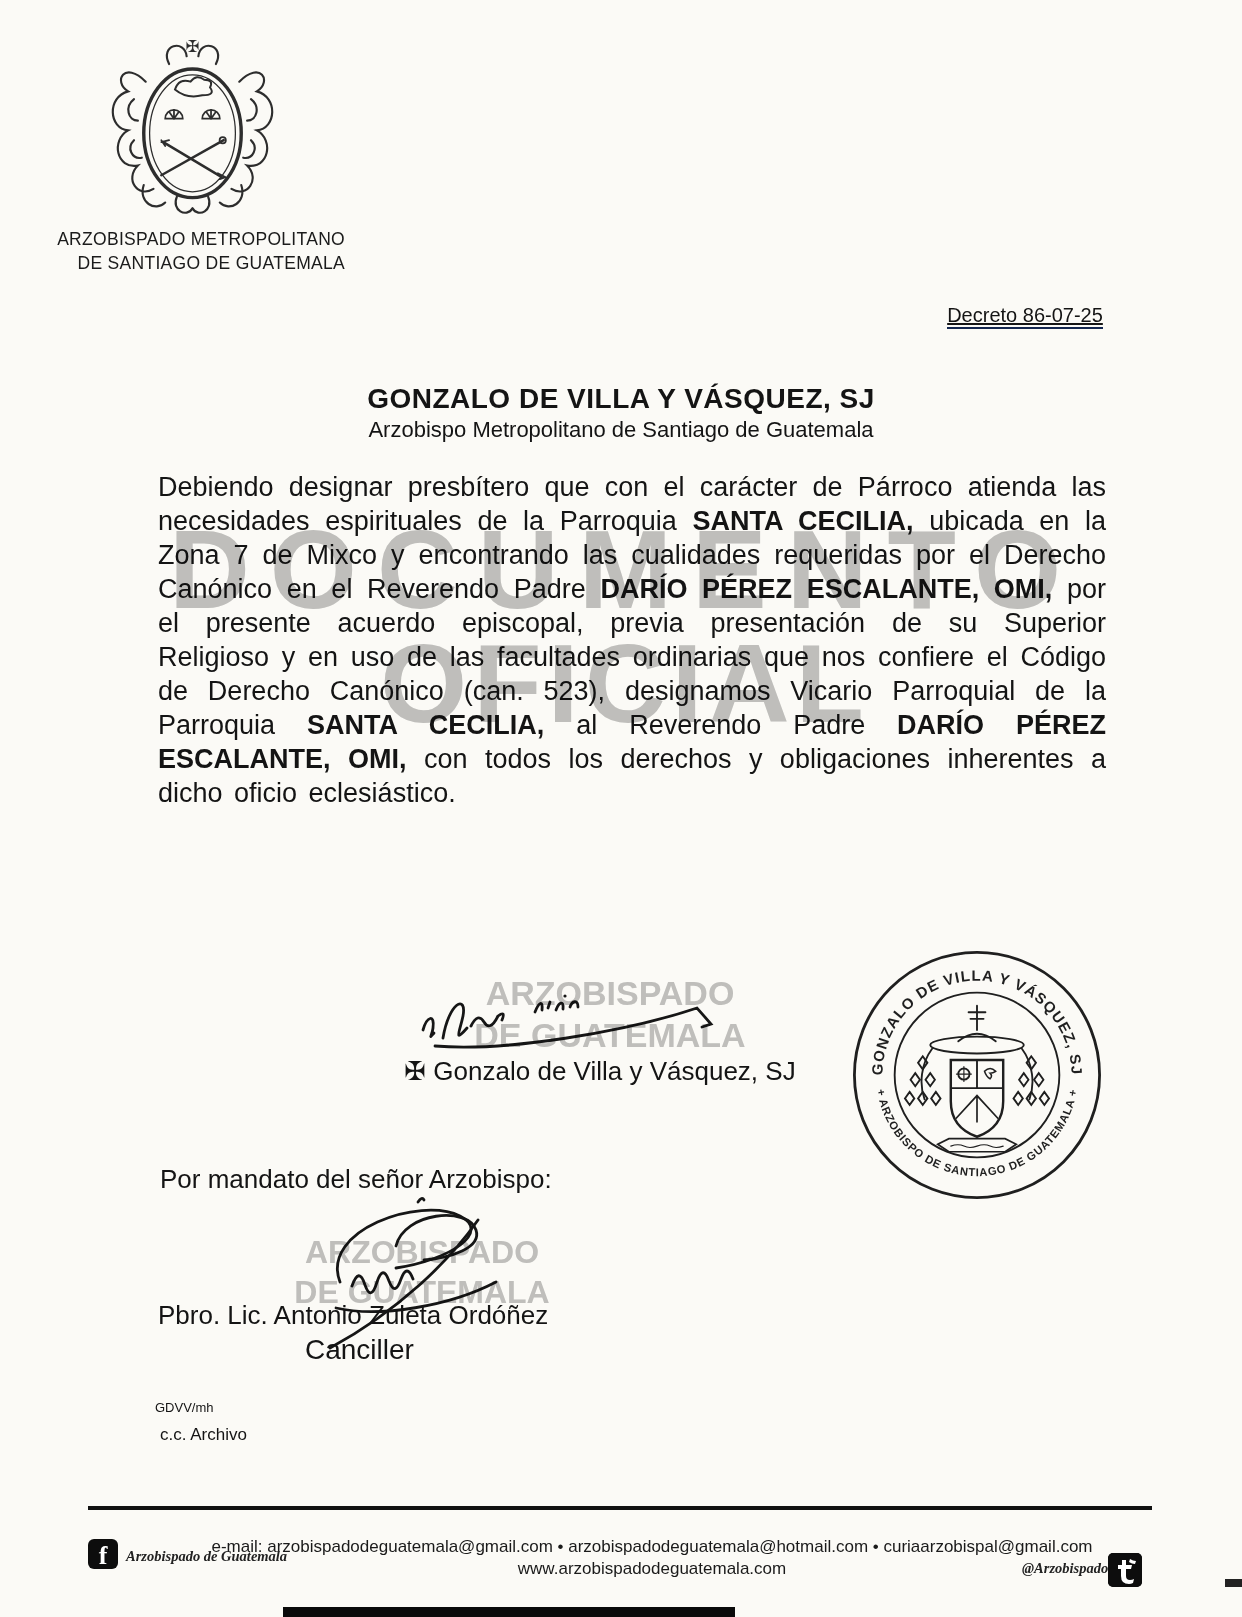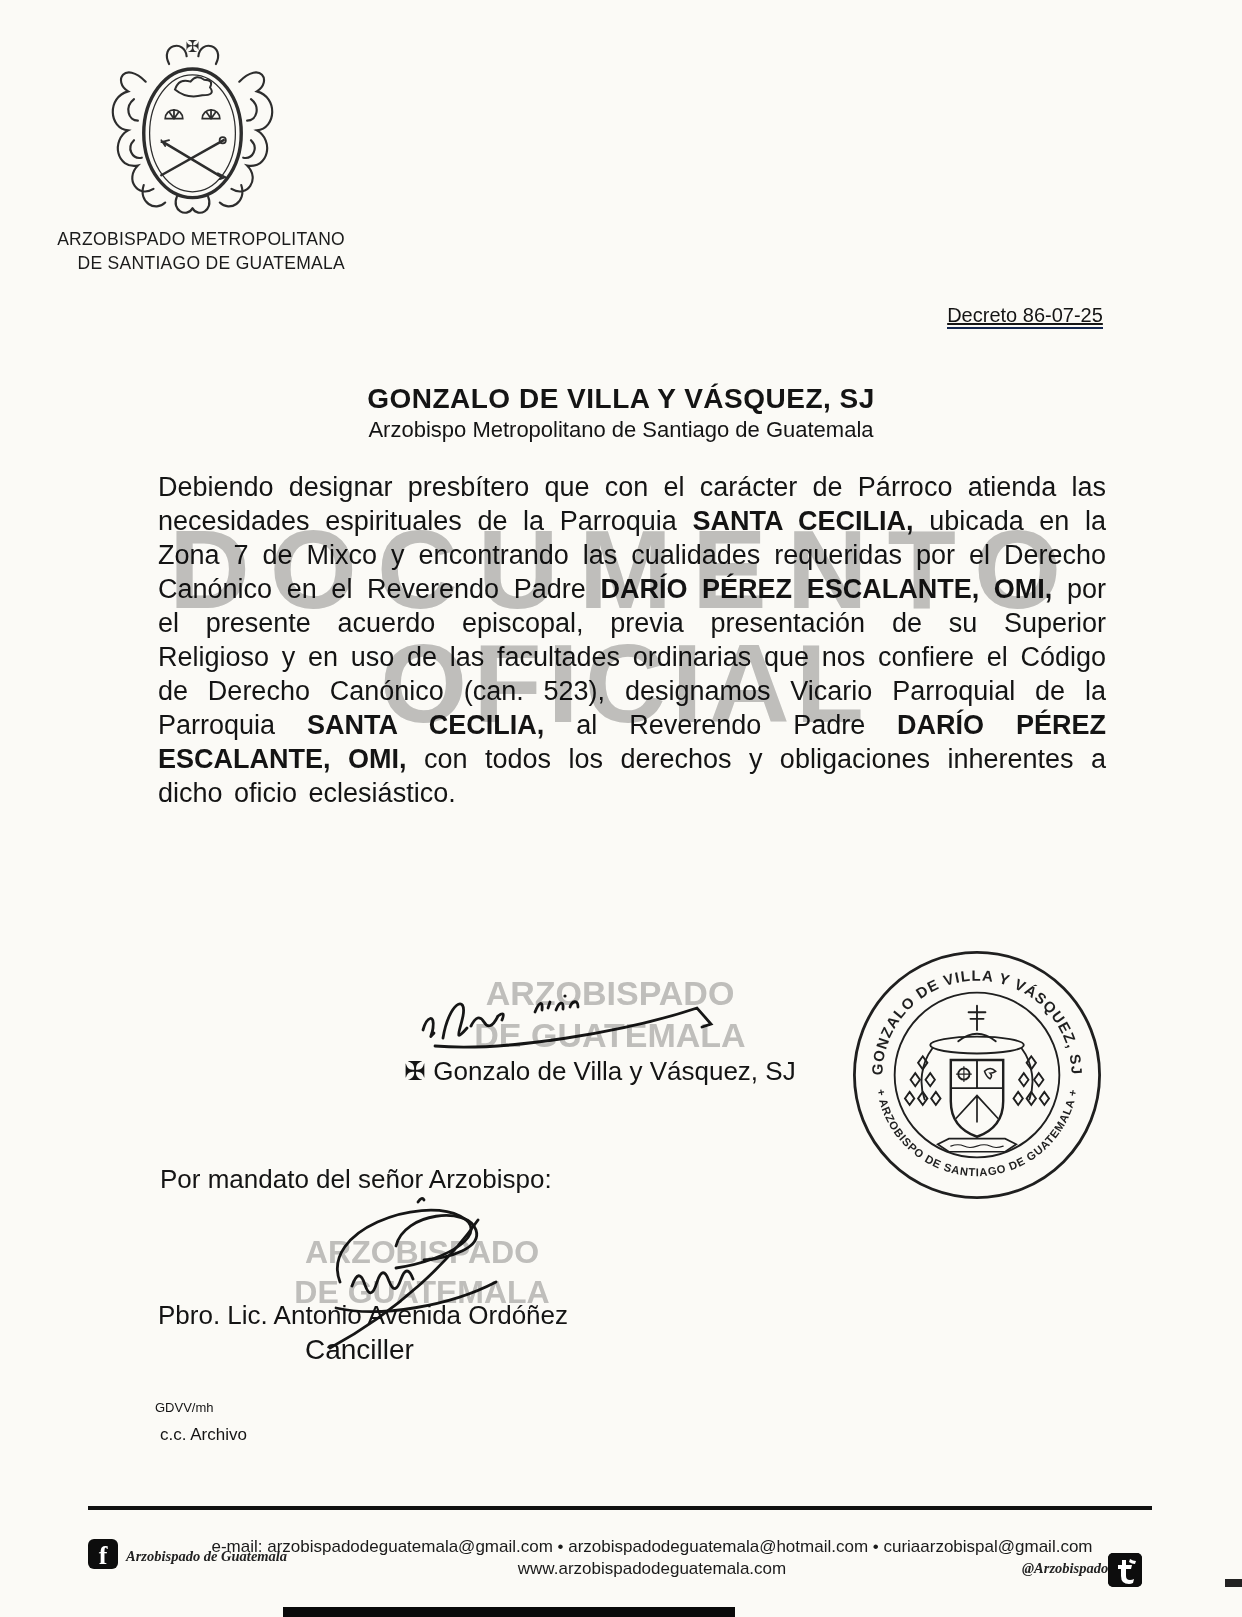--- a/index.html
+++ b/index.html
@@ -159,21 +159,21 @@
     <g fill="none" stroke="#161616" stroke-width="2.8" stroke-linecap="round">
       <path d="M40 92 C20 40 120 6 160 26 C192 42 150 70 96 78"></path>
       <path d="M96 56 C104 22 168 16 176 40 C182 58 150 68 124 70"></path>
       <path d="M52 96 q7 -20 13 -1 q6 17 12 -3 q6 -18 12 -1 q6 16 12 -2 q6 -16 12 0"></path>
       <path d="M178 30 C150 70 100 120 30 158"></path>
       <path d="M36 118 C80 128 150 116 196 92"></path>
       <path d="M118 12 q4 -6 6 -2"></path>
     </g>
   </svg>
 
-  <div class="abs chanc-name">Pbro. Lic. Antonio Avenida Ordóñez</div>
+  <div class="abs chanc-name">Pbro. Lic. Antonio Zuleta Ordóñez</div>
   <div class="abs chanc-title">Canciller</div>
 
   <div class="abs initials">GDVV/mh</div>
   <div class="abs cc">c.c. Archivo</div>
 
   <div class="abs wm wm-stamp2">OFICIAL</div>
   <div class="abs wm wm-stamp1">DOCUMENTO</div>
   <div class="abs wm wm-org wm-org1">
     <div>ARZOBISPADO</div>
     <div>DE GUATEMALA</div>

